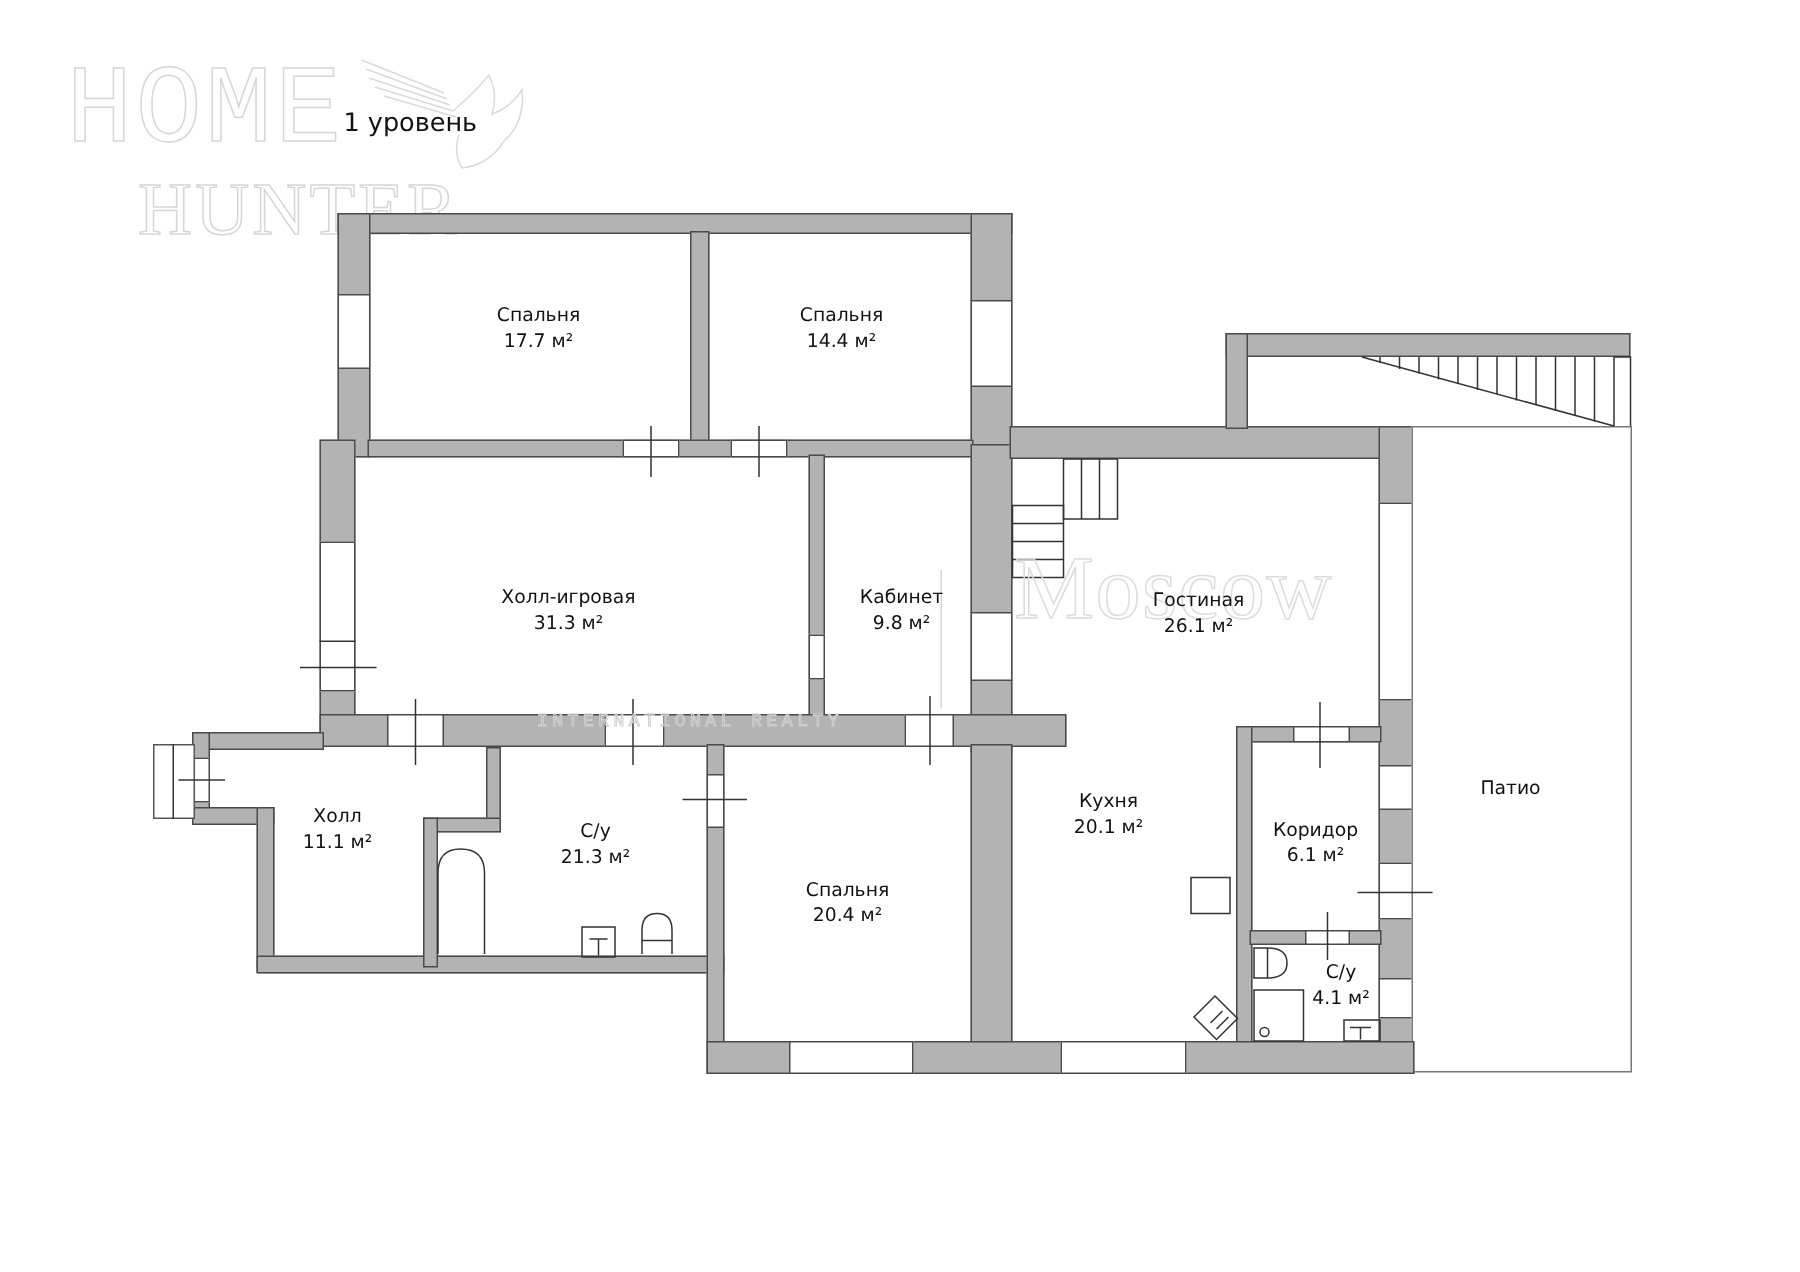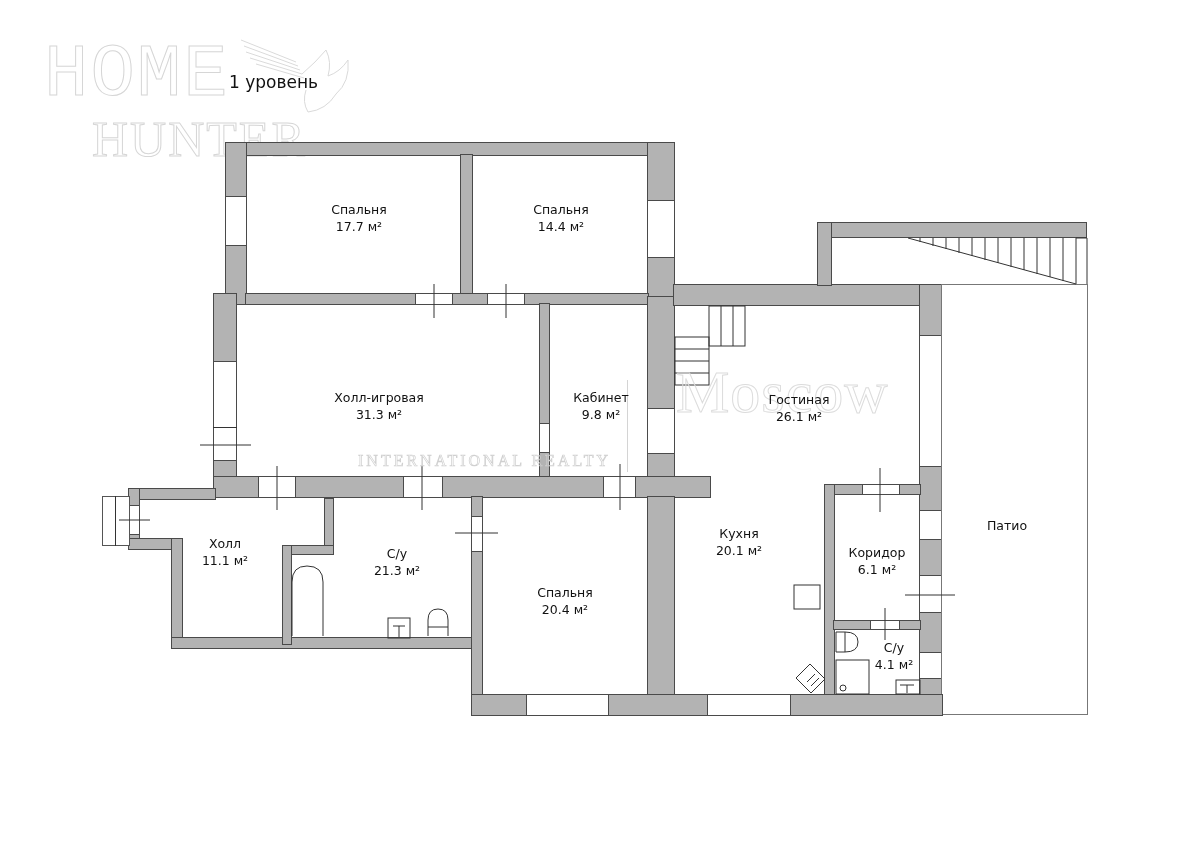--- a/index.html
+++ b/index.html
@@ -14,22 +14,22 @@
   .plan { position:absolute; left:0; top:0; width:1200px; height:848px; }
   .wall { position:absolute; background:#b3b3b3; box-sizing:border-box; border:1px solid #4a4a4a; }
   .win { position:absolute; background:#ffffff; box-sizing:border-box; border:1px solid #4a4a4a; }
   .line { position:absolute; background:#333; }
   .room-label { position:absolute; text-align:center; font-size:12.5px; color:#111; line-height:17px; transform:translate(-50%,-50%); white-space:nowrap; }
   .wm-barnes { position:absolute; left:308px; top:372px; font-family:"Liberation Serif", serif; font-size:70px;
                color:transparent; -webkit-text-stroke:1px #dcdcdc; letter-spacing:3px; line-height:76px; }
   .wm-moscow { position:absolute; left:676px; top:354px; font-family:"Liberation Serif", serif; font-size:60px;
                color:transparent; -webkit-text-stroke:1px #dcdcdc; letter-spacing:1px; line-height:76px; }
   .wm-sep { position:absolute; left:627px; top:380px; width:1px; height:92px; background:#d4d4d4; }
-  .wm-intl { position:absolute; left:358px; top:452px; font-size:16px; color:transparent;
-             -webkit-text-stroke:0.7px #d0d0d0; letter-spacing:3px; font-family:Liberation Serif, serif; }
+  .wm-intl { position:absolute; left:358px; top:474px; font-size:12px; color:transparent;
+             -webkit-text-stroke:0.7px #d0d0d0; letter-spacing:3px; font-family:Liberation Mono, monospace; }
   svg.overlay { position:absolute; left:0; top:0; }
 </style>
 </head>
 <body>
 
 <div class="wm-home">HOME</div>
 <div class="wm-hunter">HUNTER</div>
 <svg class="wm-bird" width="130" height="90" viewBox="0 0 130 90">
   <g stroke="#dadada" fill="none" stroke-width="1">
     <path d="M5 8 L60 30 M8 14 L62 34 M10 20 L64 38 M14 26 L66 42 M20 32 L68 46"></path>

